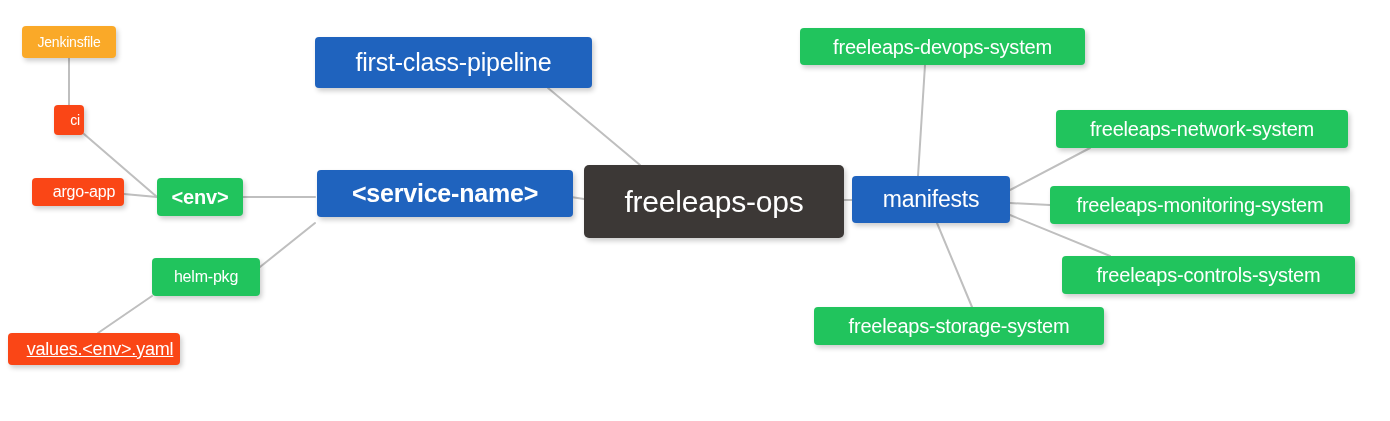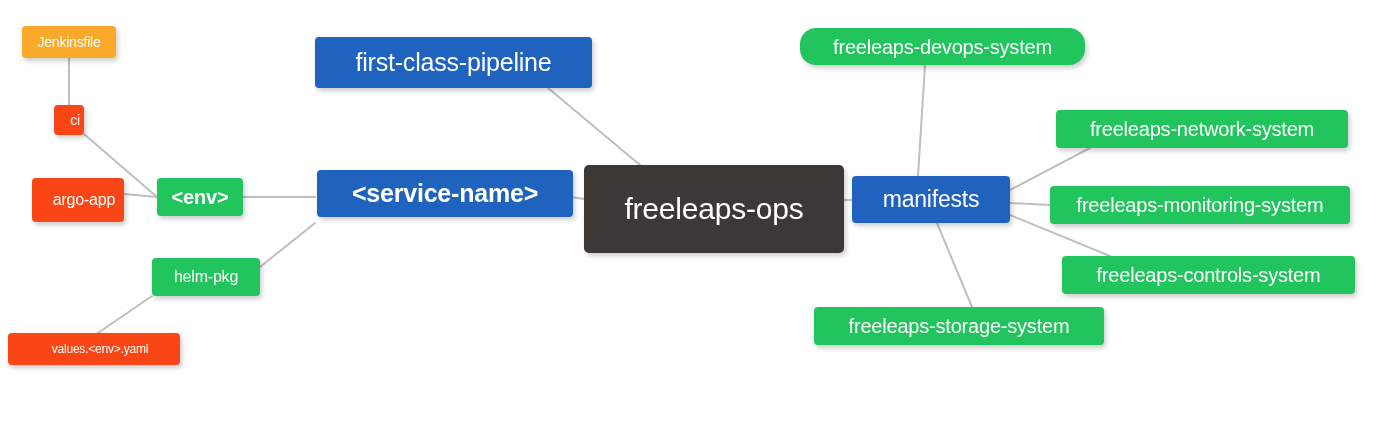--- a/index.html
+++ b/index.html
@@ -47,31 +47,31 @@
   }
 
   
   .c-root   { background: #3c3836; }
   .c-blue   { background: #1f63be; }
   .c-green  { background: #21c45d; }
   .c-red    { background: #fa4616; padding-left: 12px; }
   .c-orange { background: #faa928; }
 
   
-  .n-root            { left: 584px;  top: 165px; width: 260px; height: 88px;  font-size: 30px; border-radius: 5px; }
+  .n-root            { left: 584px;  top: 165px; width: 260px; height: 73px;  font-size: 30px; border-radius: 5px; }
   .n-manifests       { left: 852px;  top: 176px; width: 158px; height: 47px;  font-size: 23px; }
   .n-service         { left: 317px;  top: 170px; width: 256px; height: 47px;  font-size: 25px; font-weight: bold; }
   .n-pipeline        { left: 315px;  top: 37px;  width: 277px; height: 51px;  font-size: 25px; }
   .n-env             { left: 157px;  top: 178px; width: 86px;  height: 38px;  font-size: 20px; font-weight: bold; }
   .n-helm            { left: 152px;  top: 258px; width: 108px; height: 38px;  font-size: 16px; }
   .n-ci              { left: 54px;   top: 105px; width: 30px;  height: 30px;  font-size: 14px; }
-  .n-argoapp         { left: 32px;   top: 178px; width: 92px;  height: 44px;  font-size: 16px; }
+  .n-argoapp         { left: 32px;   top: 178px; width: 92px;  height: 28px;  font-size: 16px; }
   .n-jenkinsfile     { left: 22px;   top: 26px;  width: 94px;  height: 32px;  font-size: 14px; }
-  .n-values          { left: 8px;    top: 333px; width: 172px; height: 32px;  font-size: 12px; }
-  .n-devops          { left: 800px;  top: 28px;  width: 285px; height: 37px;  font-size: 20px; border-radius: 16px; }
+  .n-values          { left: 8px;    top: 333px; width: 172px; height: 32px;  font-size: 18px; text-decoration: underline; }
+  .n-devops          { left: 800px;  top: 28px;  width: 285px; height: 37px;  font-size: 20px; }
   .n-network         { left: 1056px; top: 110px; width: 292px; height: 38px;  font-size: 20px; }
   .n-monitoring      { left: 1050px; top: 186px; width: 300px; height: 38px;  font-size: 20px; }
   .n-controls        { left: 1062px; top: 256px; width: 293px; height: 38px;  font-size: 20px; justify-content: center; }
   .n-storage         { left: 814px;  top: 307px; width: 290px; height: 38px;  font-size: 20px; }
 </style>
 </head>
 <body>
 
 <div id="canvas">
 

